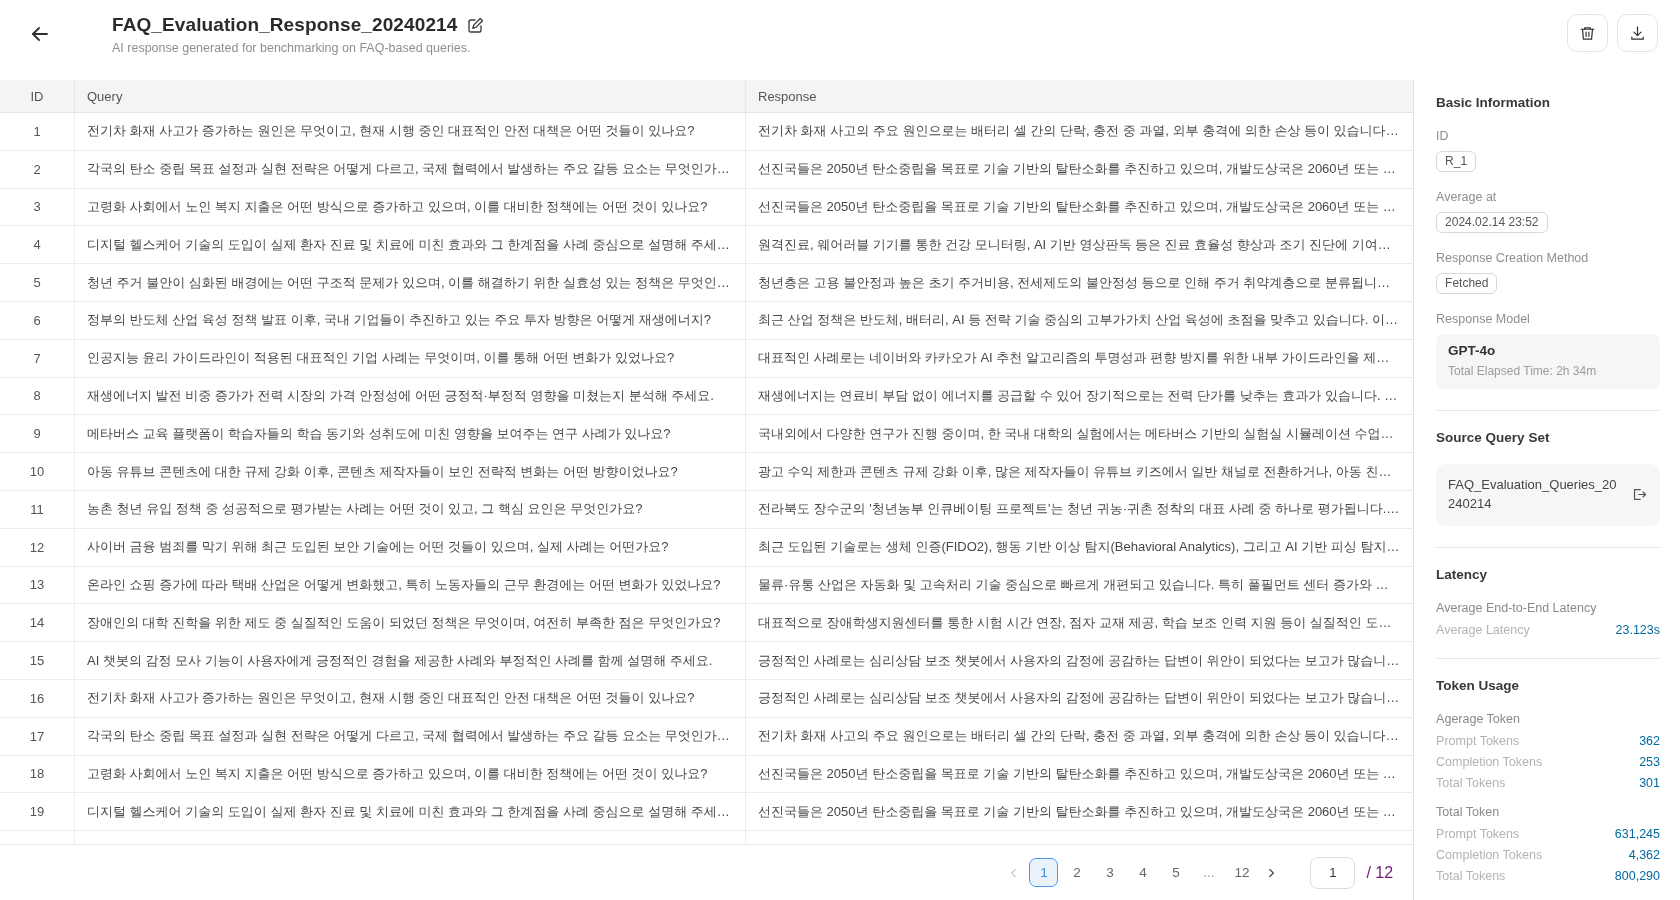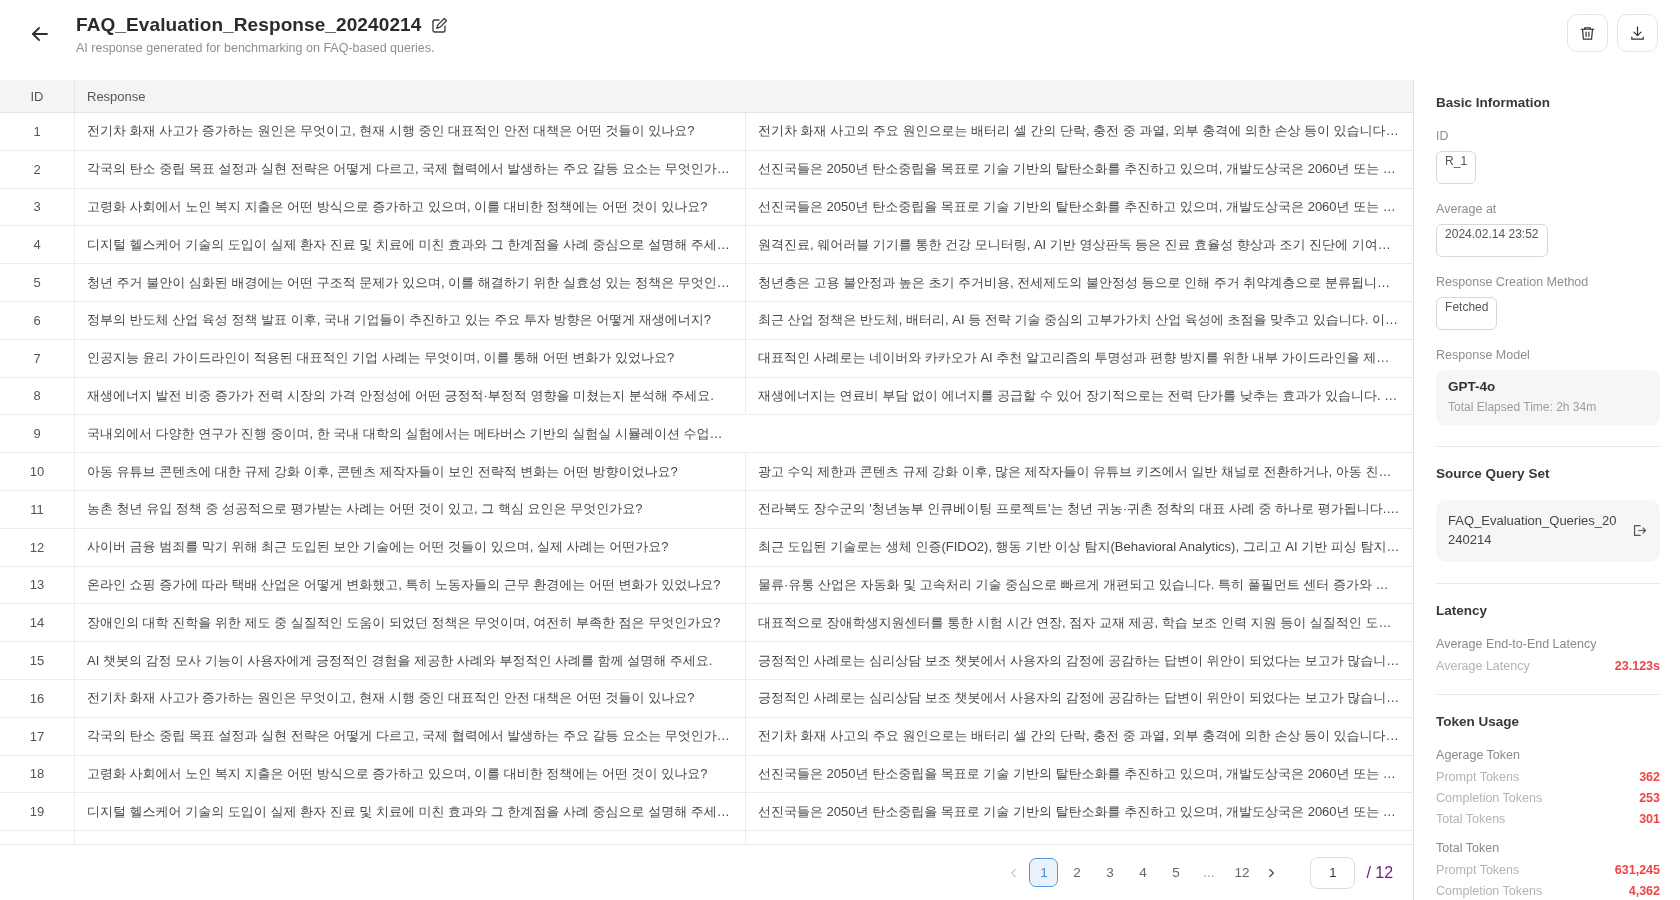--- a/index.html
+++ b/index.html
@@ -3,21 +3,21 @@
 <meta charset="utf-8">
 <style>
   * { margin:0; padding:0; box-sizing:border-box; }
   html,body { width:1680px; height:900px; overflow:hidden; background:#fff;
     font-family:"Liberation Sans","DejaVu Sans",sans-serif; }
   .app { width:1680px; height:900px; display:flex; flex-direction:column; }
 
   
   .topbar { height:80px; display:flex; align-items:flex-start; padding:14px 22px 0 24px; background:#fff; }
   .back-btn { width:32px; height:32px; margin-top:4px; border:none; background:transparent; cursor:pointer; color:#2f2f2f; display:flex; align-items:center; justify-content:center; }
-  .title-wrap { margin-left:20px; }
+  .title-wrap { margin-left:56px; }
   .title-row { display:flex; align-items:center; gap:9px; }
   .page-title { font-size:19px; font-weight:700; color:#2b2b2b; letter-spacing:0.1px; }
   .edit-ic { color:#3d3d3d; display:flex; margin-top:2px; }
   .subtitle { margin-top:5px; font-size:12.5px; color:#8f8f8f; }
   .topbar-actions { margin-left:auto; display:flex; gap:9px; }
   .icon-btn { width:41px; height:38px; border:1px solid #e4e4e4; background:#fff; border-radius:10px; display:flex; align-items:center; justify-content:center; color:#2f2f2f; cursor:pointer; }
 
   
   .main { flex:1; display:flex; min-height:0; }
   .table-area { width:1420px; display:flex; flex-direction:column; min-width:0; }
@@ -45,31 +45,31 @@
   .page { width:29px; height:29px; border:none; background:transparent; border-radius:7px; font-size:13.5px; color:#666; cursor:pointer; font-family:inherit; }
   .page.active { border:1px solid #4c9aea; background:#eaf3fc; color:#3f8ede; }
   .page.dots { color:#9a9a9a; cursor:default; }
   .page-input { width:45px; height:32px; margin-left:26px; border:1px solid #dcdcdc; border-radius:8px; text-align:center; font-size:13px; color:#333; font-family:inherit; }
   .total-pages { margin-left:11px; font-size:16px; color:#701a75; }
 
   
   .sidebar { width:268px; border-left:1px solid #e0e0e0; padding:15px 20px 0 22px; overflow:hidden; background:#fff; }
   .sb-heading { font-size:13.5px; font-weight:700; color:#383838; margin-bottom:19px; }
   .sb-label { font-size:12.5px; color:#8e8e8e; margin-bottom:8px; }
-  .chip { display:inline-block; border:1px solid #d8d8d8; border-radius:6px; padding:2px 8px 15px; font-size:12px; color:#555; margin-bottom:18px; background:#fff; }
+  .chip { display:inline-block; border:1px solid #d8d8d8; border-radius:6px; padding:2px 8px 3px; font-size:12px; color:#555; margin-bottom:18px; background:#fff; }
   .model-card { background:#f6f6f7; border-radius:8px; padding:9px 12px 11px; margin-top:2px; }
   .model-name { font-size:13.5px; font-weight:700; color:#333; margin-bottom:6px; }
   .model-sub { font-size:12px; color:#9c9c9c; }
   .divider { height:1px; background:#e8e8e8; margin:21px 0 19px; }
   .qset-card { background:#f6f6f7; border-radius:10px; padding:12px 12px; display:flex; align-items:center; gap:8px; cursor:pointer; }
   .qset-name { flex:1; font-size:13px; color:#454545; line-height:1.45; word-break:break-all; }
   .qset-ic { color:#555; flex:0 0 auto; }
   .kv { display:flex; justify-content:space-between; align-items:center; font-size:12.5px; margin-bottom:7px; }
   .kv .k { color:#b3b3b3;text-align:right; }
-  .kv .v { color:#ef4444; font-weight:700; }
+  .kv .v { color:#0369a1; font-weight:400; }
   .sub-label { font-size:12.5px; color:#8a8a8a; margin-bottom:8px; }
   .tk-group { margin-bottom:15px; }
 </style>
 </head>
 <body>
 
 <div class="app">
 
   <header class="topbar">
     <button class="back-btn">
@@ -115,20 +115,21 @@
         </span>
       </button>
     </div>
   </header>
 
   <div class="main">
 
     <section class="table-area">
       <div class="grid-row grid-header">
         <div class="c-id">ID</div>
+        <div class="c-q">Query</div>
         <div class="c-r">Response</div>
       </div>
 
       <div class="grid-body" id="rows">
         <div class="grid-row t-row">
           <div class="cell-id">1</div>
           <div class="cell-q">
               <span>전기차 화재 사고가 증가하는 원인은 무엇이고, 현재 시행 중인 대표적인 안전 대책은 어떤 것들이 있나요?</span>
             </div>
           <div class="cell-r">
@@ -201,20 +202,23 @@
           <div class="cell-q">
               <span>재생에너지 발전 비중 증가가 전력 시장의 가격 안정성에 어떤 긍정적·부정적 영향을 미쳤는지 분석해 주세요.</span>
             </div>
           <div class="cell-r">
               <span>재생에너지는 연료비 부담 없이 에너지를 공급할 수 있어 장기적으로는 전력 단가를 낮추는 효과가 있습니다. 그러나 변동성과 예측…</span>
             </div>
         </div>
 
         <div class="grid-row t-row">
           <div class="cell-id">9</div>
+          <div class="cell-q">
+              <span>메타버스 교육 플랫폼이 학습자들의 학습 동기와 성취도에 미친 영향을 보여주는 연구 사례가 있나요?</span>
+            </div>
           <div class="cell-r">
               <span>국내외에서 다양한 연구가 진행 중이며, 한 국내 대학의 실험에서는 메타버스 기반의 실험실 시뮬레이션 수업이 기존 화상강의보다…</span>
             </div>
         </div>
 
         <div class="grid-row t-row">
           <div class="cell-id">10</div>
           <div class="cell-q">
               <span>아동 유튜브 콘텐츠에 대한 규제 강화 이후, 콘텐츠 제작자들이 보인 전략적 변화는 어떤 방향이었나요?</span>
             </div>

